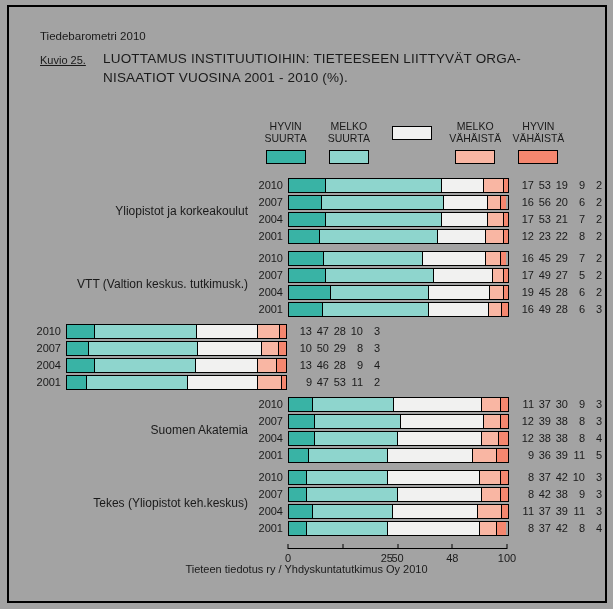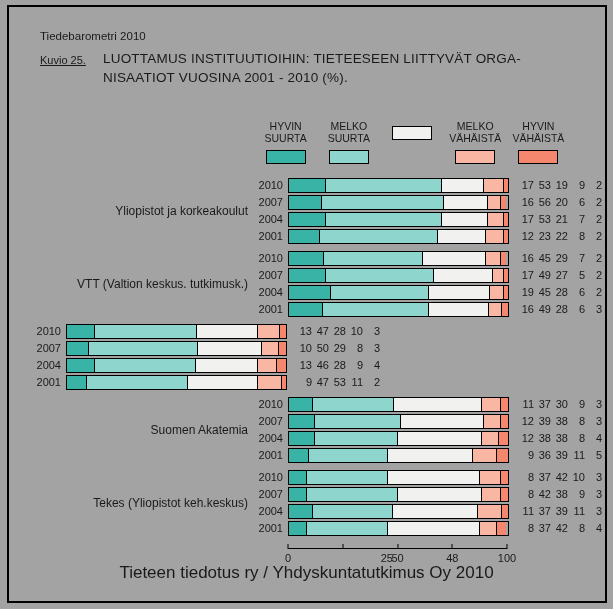--- a/index.html
+++ b/index.html
@@ -28,21 +28,21 @@
   .track{width:219px;height:13px;box-sizing:content-box;border:1px solid #000;display:flex;}
   .seg{height:100%;box-sizing:border-box;}
   .seg:not(:last-child){border-right:1px solid #000;}
   .nums{display:flex;margin-left:8px;}
   .cell{width:17px;text-align:right;font-size:11px;line-height:13px;}
   
   .axis{position:relative;margin-left:252px;width:219px;height:24px;margin-top:2px;}
   .axis-line{position:absolute;left:0;right:0;top:4px;border-top:1.5px solid #000;}
   .tick{position:absolute;top:0;width:1px;height:5px;background:#000;transform:translateX(-50%);}
   .ticklbl{position:absolute;top:8px;transform:translateX(-50%);font-size:11px;}
-  .footer{position:absolute;left:0;right:0;top:563px;text-align:center;font-size:17px;}
+  .footer{position:absolute;left:0;right:0;top:563px;text-align:center;font-size:11px;}
 </style>
 </head>
 <body>
 
 <div id="page">
   <div id="frame"></div>
 
   <div class="report-label">Tiedebarometri 2010</div>
   <div class="figure-label">Kuvio 25.</div>
   <div class="title">

